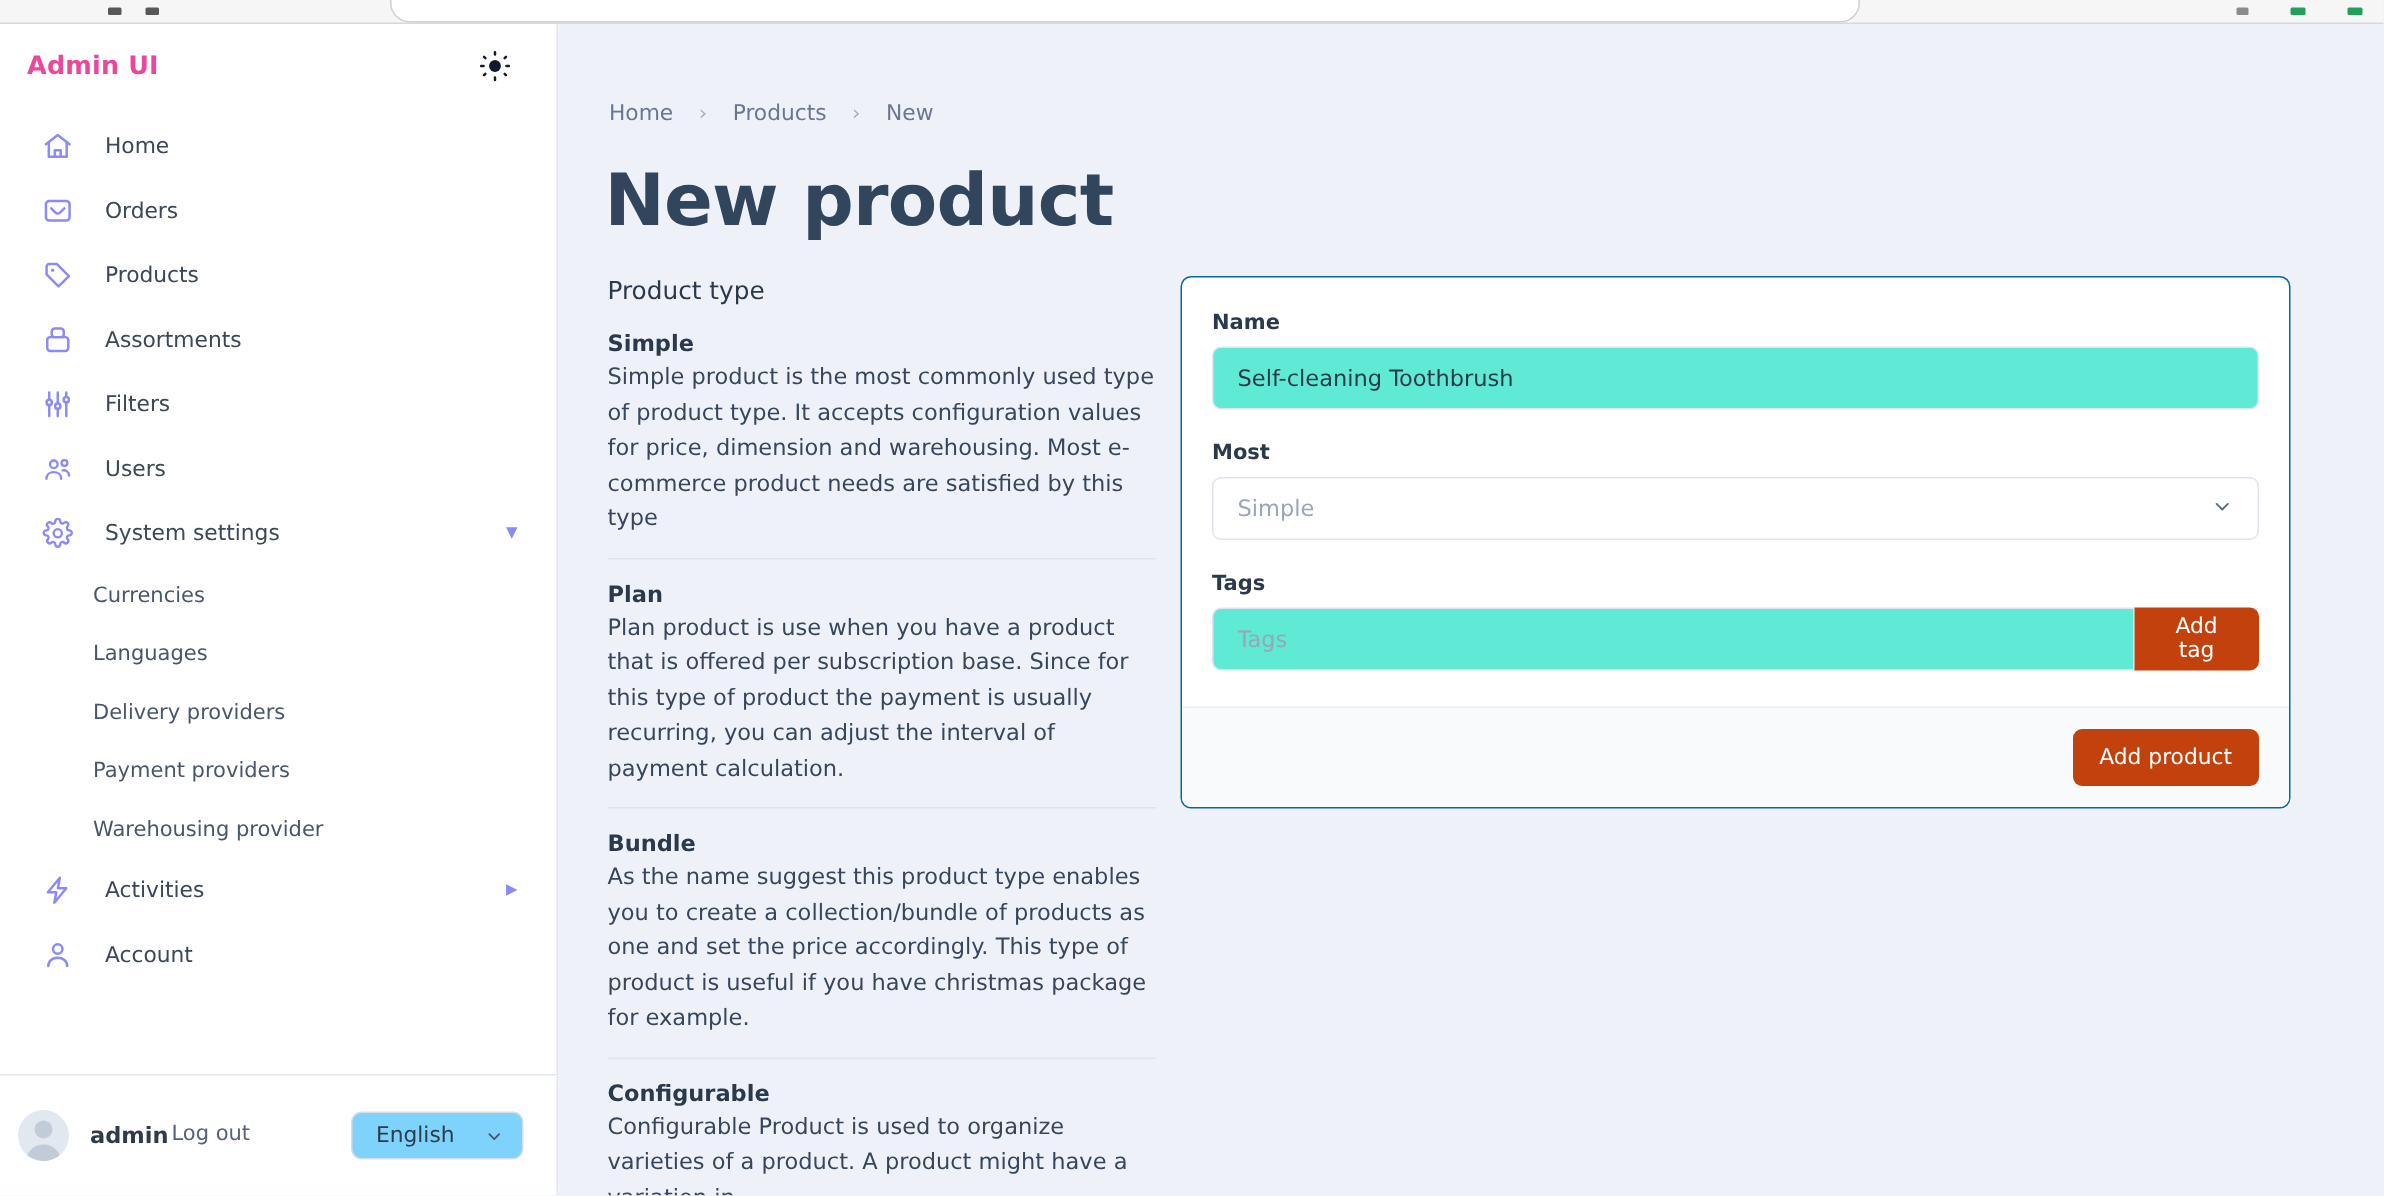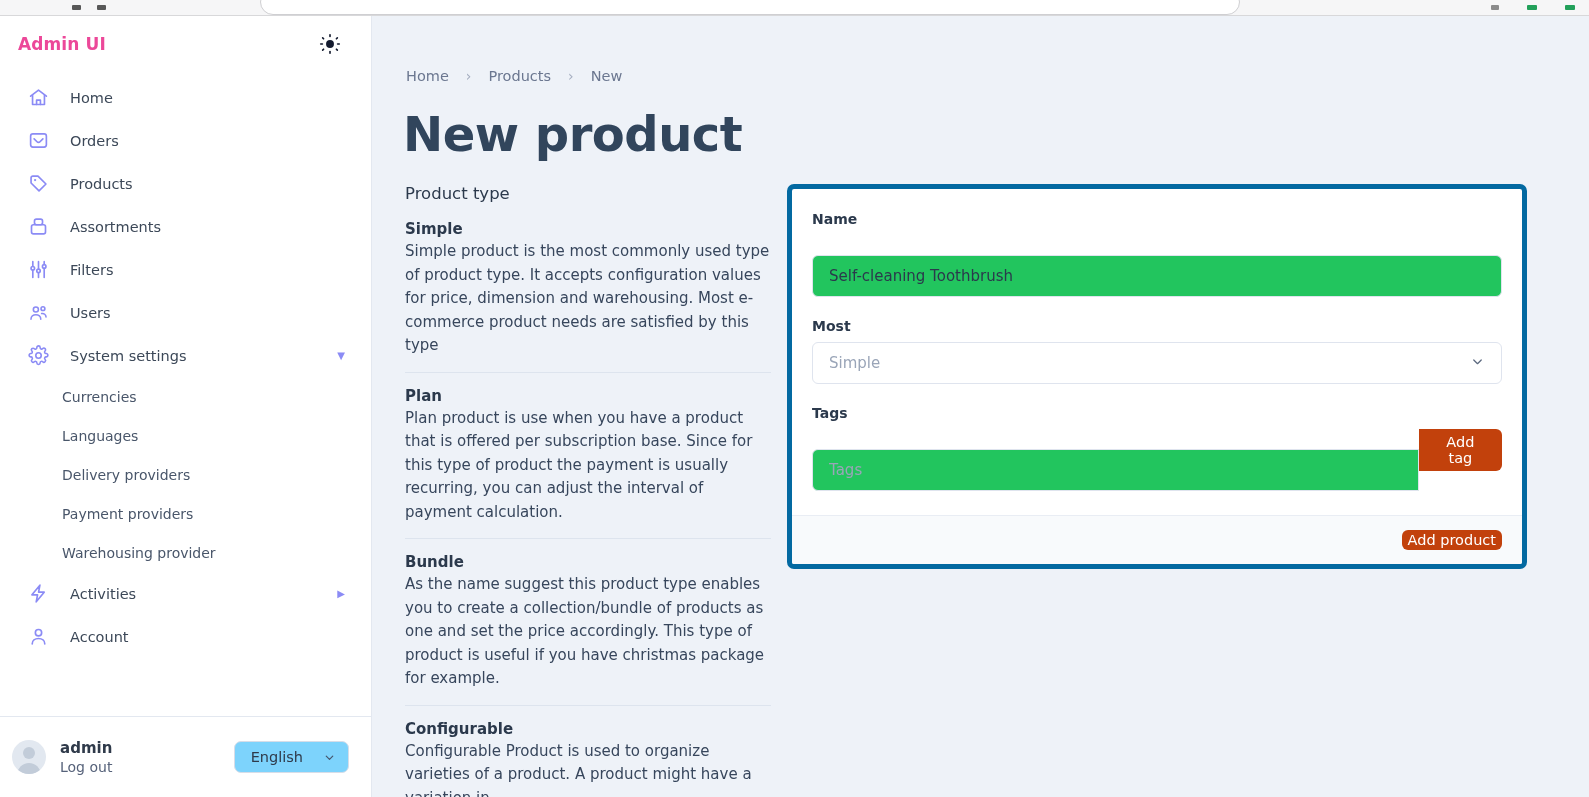--- a/index.html
+++ b/index.html
@@ -54,21 +54,21 @@
   }
   .nav-sub .lbl { font-size: 14px; color: #49566a; }
 
   .sb-footer {
     border-top: 1px solid #e3e8f0; height: 81px;
     display: flex; align-items: center; padding: 0 22px 0 12px; gap: 14px;
   }
   .avatar { width: 34px; height: 34px; border-radius: 50%; background: #e2e8f0; position: relative; overflow: hidden; flex: 0 0 34px; }
   .avatar::before { content: ""; position: absolute; left: 11px; top: 7px; width: 12px; height: 12px; border-radius: 50%; background: #c2ccd9; }
   .avatar::after { content: ""; position: absolute; left: 5px; top: 23px; width: 24px; height: 16px; border-radius: 12px 12px 0 0; background: #c2ccd9; }
-  .user-meta { display: flex; flex-direction: column; gap: 2px; text-align: right; }
+  .user-meta { display: flex; flex-direction: row; gap: 2px; text-align: right; }
   .user-name { font-size: 15px; font-weight: 700; color: #2f3a4a; }
   .user-logout { font-size: 14px; color: #56627a; cursor: pointer; }
   .lang-select {
     margin-left: auto; display: flex; align-items: center; gap: 20px;
     border: 1px solid #d7dde8; border-radius: 7px; padding: 7px 12px 7px 16px;
     background: #7dd3fc; cursor: pointer;
   }
   .lang-select .lv { font-size: 14.5px; color: #2f3a4a; }
 
   
@@ -89,50 +89,50 @@
 
   .info-col { width: 366px; flex: 0 0 366px; }
   .info-title { font-size: 16.5px; font-weight: 400; color: #2b394c; margin-bottom: 17px; }
   .info-block { padding-bottom: 14px; }
   .info-block + .info-block { border-top: 1px solid #dde4ee; padding-top: 14px; }
   .info-h { font-size: 15px; font-weight: 700; color: #2b394c; margin-bottom: 2px; }
   .info-p { font-size: 15px; line-height: 23.5px; color: #37465c; }
 
   .form-card {
     width: 740px; flex: 0 0 740px; background: #fff;
-    border: 5px solid #0369a1; border-radius: 7px;
+    border: 1px solid #0369a1; border-radius: 7px;
     align-self: flex-start; overflow: hidden;
   }
   .card-body { padding: 22px 20px 24px 20px; }
   .field + .field { margin-top: 21px; }
   .f-label { font-size: 14px; font-weight: 700; color: #2b394c; margin-bottom: 8px; }
   .f-input {
     width: 100%; height: 42px; border: 1px solid #dfe4ee; border-radius: 6px;
-    padding: 0 16px; font-size: 15px; color: #2b394c; background: #22c55e;
-    font-family: inherit; outline: none; margin-top: 20px;
+    padding: 0 16px; font-size: 15px; color: #2b394c; background: #5eead4;
+    font-family: inherit; outline: none;
   }
   .f-input::placeholder { color: #9aa5b8; }
   .f-select {
     width: 100%; height: 42px; border: 1px solid #dfe4ee; border-radius: 6px;
     padding: 0 16px; display: flex; align-items: center; background: #fff; cursor: pointer;
   }
   .f-select .sv { font-size: 15px; color: #9aa5b8; }
   .f-select .chev { margin-left: auto; color: #5d6a80; }
   .tag-row { display: flex; }
   .tag-row .f-input { border-top-right-radius: 0; border-bottom-right-radius: 0; }
   .btn {
     border: none; border-radius: 6px; background: #c2410c; color: #fff;
     font-size: 14.5px; font-family: inherit; cursor: pointer;
   }
   .btn-addtag { height: 42px; padding: 0 17px; border-radius: 0 6px 6px 0; }
   .card-footer {
     border-top: 1px solid #e9edf4; background: #f8fafc;
     padding: 14px 20px; display: flex; justify-content: flex-end;
   }
-  .btn-addproduct { height: 20px; padding: 0 6px; }
+  .btn-addproduct { height: 38px; padding: 0 18px; }
 </style>
 </head>
 <body>
 
 <div id="app">
 
   <div class="browser-strip">
     <div class="chrome-left">
       <span class="chrome-dot"></span>
       <span class="chrome-dot"></span>

